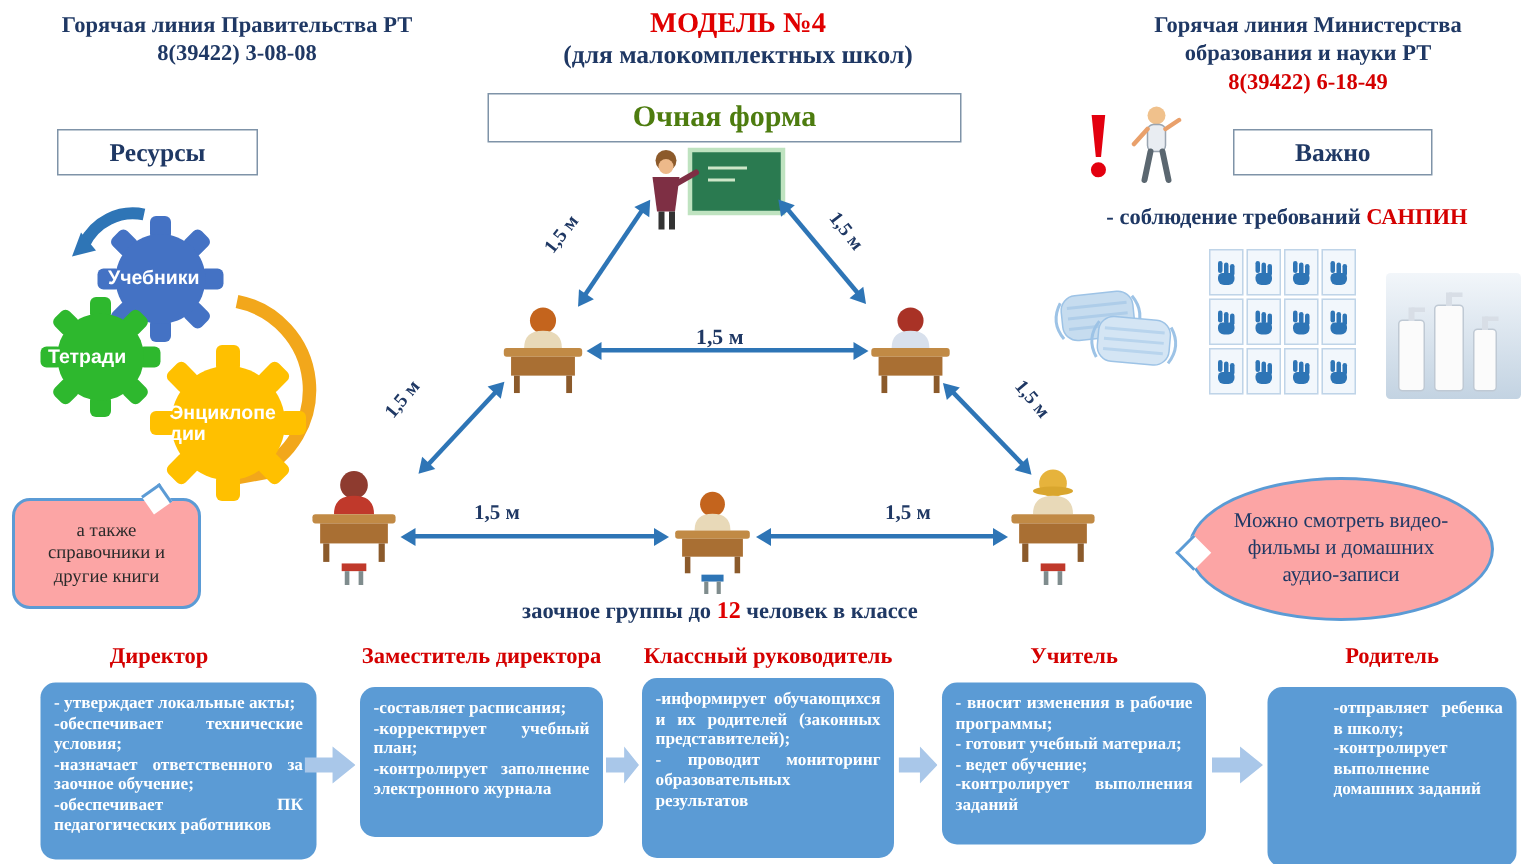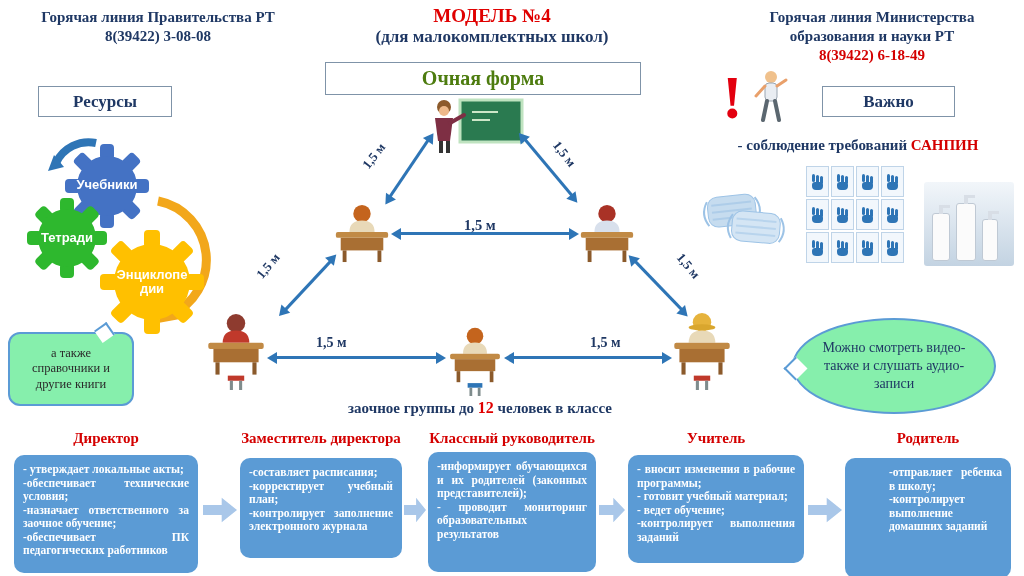--- a/index.html
+++ b/index.html
@@ -13,23 +13,23 @@
   .main-title{font-weight:bold;font-size:19px;color:#E00000;line-height:1.1;}
   .sub-title{font-weight:bold;font-size:17px;color:#1F3864;line-height:1.2;}
 
   .frame-box{border:1px solid #7F93A8;background:#fff;display:flex;align-items:center;justify-content:center;box-sizing:border-box;}
   .form-label{font-weight:bold;font-size:20px;color:#4d7c0f;}
   .side-label{font-weight:bold;font-size:17px;color:#1F3864;}
 
   .excl{font-weight:bold;font-size:62px;color:#E3000F;line-height:1;font-family:"Liberation Serif",serif;}
   .sanpin{font-weight:bold;font-size:15px;color:#1F3864;}
 
-  .gear-label{position:absolute;color:#fff;font-family:"Liberation Sans",sans-serif;font-weight:bold;font-size:13px;text-align:center;word-break:break-word;line-height:1.1;}
-
-  .bubble{background:#86efac;border:2px solid #5B9BD5;color:#2B2B2B;display:flex;align-items:center;justify-content:center;text-align:center;box-sizing:border-box;}
+  .gear-label{position:absolute;color:#fff;font-family:"Liberation Sans",sans-serif;font-weight:bold;font-size:13px;text-align:left;word-break:break-word;line-height:1.1;}
+
+  .bubble{background:#fca5a5;border:2px solid #5B9BD5;color:#2B2B2B;display:flex;align-items:center;justify-content:center;text-align:center;box-sizing:border-box;}
   .bubble-left{border-radius:12px;font-size:12.5px;line-height:1.25;padding:6px 8px;}
   .bubble-left::after{content:"";position:absolute;top:-9px;right:20px;width:13px;height:13px;background:#fff;border-left:2px solid #5B9BD5;border-top:2px solid #5B9BD5;transform:rotate(55deg);}
   .bubble-right{border-radius:50%;font-size:14px;color:#1F3864;line-height:1.3;padding:12px 24px;}
   .bubble-right::before{content:"";position:absolute;left:-7px;top:40px;width:15px;height:15px;background:#fff;border-left:2px solid #5B9BD5;border-bottom:2px solid #5B9BD5;transform:rotate(45deg);}
 
   .darrow{position:absolute;background:#2E75B6;height:3px;transform-origin:center;}
   .darrow::before,.darrow::after{content:"";position:absolute;top:-4.5px;width:0;height:0;border-top:6px solid transparent;border-bottom:6px solid transparent;}
   .darrow::before{left:-9px;border-right:10px solid #2E75B6;}
   .darrow::after{right:-9px;border-left:10px solid #2E75B6;}
 
@@ -282,30 +282,30 @@
       </div>
   </div>
 
   <div class="abs sani" style="left:924px;top:182px;width:90px;height:84px;">
     <div class="bottle" style="left:8px;width:16px;height:46px;"></div>
     <div class="bottle" style="left:32px;width:18px;height:56px;"></div>
     <div class="bottle" style="left:58px;width:14px;height:40px;"></div>
   </div>
 
   <div class="abs bubble bubble-right" style="left:792px;top:318px;width:204px;height:96px;">
-    <span>Можно  смотреть видео- также и слушать  аудио-записи</span>
+    <span>Можно  смотреть видео- фильмы и домашних  аудио-записи</span>
   </div>
 
   <div class="role-title" style="left:14px;width:184px;">Директор</div>
   <div class="role-title" style="left:228px;width:186px;">Заместитель директора</div>
   <div class="role-title" style="left:424px;width:176px;">Классный руководитель</div>
   <div class="role-title" style="left:845px;width:166px;">Родитель</div>
   <div class="role-title" style="left:628px;width:176px;">Учитель</div>
 
-  <div class="role-box" style="left:14px;top:455px;width:184px;height:118px;">- утверждает локальные акты;
+  <div class="role-box" style="left:27px;top:455px;width:184px;height:118px;">- утверждает локальные акты;
 -обеспечивает технические условия;
 -назначает ответственного за заочное обучение;
 -обеспечивает ПК педагогических работников</div>
   <div class="chev" style="left:203px;top:496px;width:34px;height:28px;"></div>
   <div class="role-box" style="left:240px;top:458px;width:162px;height:100px;">-составляет расписания;
 -корректирует учебный план;
 -контролирует заполнение электронного журнала</div>
   <div class="chev" style="left:404px;top:496px;width:22px;height:28px;"></div>
   <div class="role-box" style="left:428px;top:452px;width:168px;height:120px;">-информирует обучающихся и их родителей (законных представителей);
 - проводит мониторинг образовательных результатов</div>

